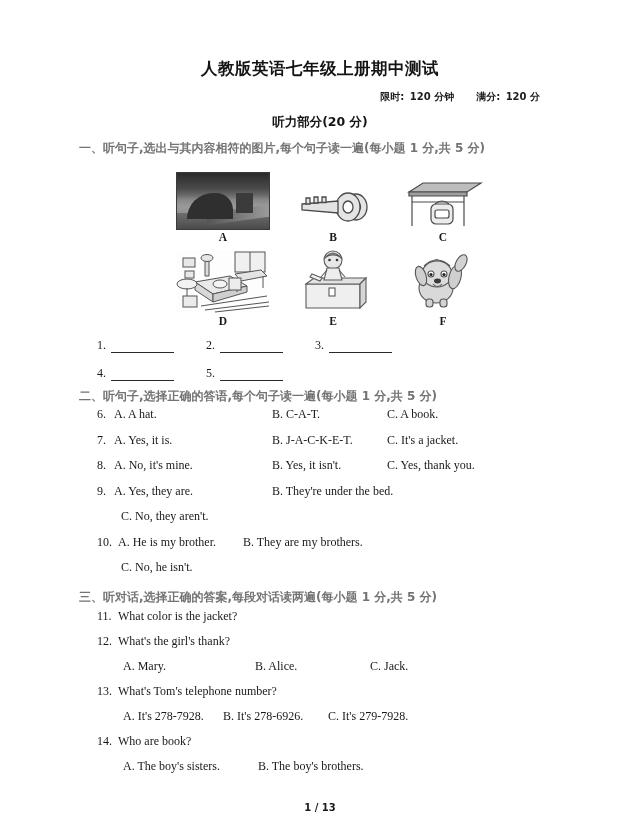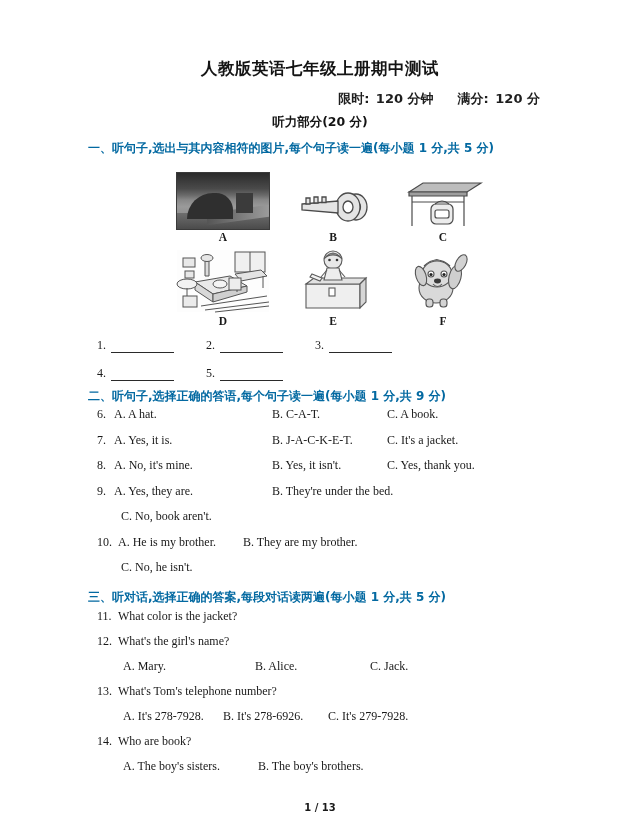--- a/index.html
+++ b/index.html
@@ -35,21 +35,21 @@
     color: #141414;
   }
 
   
   .exam-meta {
     position: absolute;
     top: 90px;
     right: 100px;
     font-family: "DejaVu Sans", "Liberation Sans", sans-serif;
     font-weight: bold;
-    font-size: 13px;
+    font-size: 10px;
     color: #1e1e1e;
     white-space: nowrap;
   }
   .exam-meta span { margin-left: 2px; }
   .meta-gap { display: inline-block; width: 11px; }
 
   
   .part-heading {
     position: absolute;
     left: 0; right: 0;
@@ -57,25 +57,25 @@
     text-align: center;
     font-family: "DejaVu Sans", "Liberation Sans", sans-serif;
     font-weight: bold;
     font-size: 12.5px;
     color: #141414;
   }
 
   
   .sec-heading {
     position: absolute;
-    left: 88px;
+    left: 79px;
     font-family: "DejaVu Sans", "Liberation Sans", sans-serif;
     font-weight: bold;
     font-size: 12px;
-    color: #0369a1;
+    color: #737373;
     white-space: nowrap;
   }
   #sec1 { top: 140px; }
   #sec2 { top: 388px; }
   #sec3 { top: 589px; }
 
   
   .pic-grid {
     position: absolute;
     left: 168px;
@@ -403,21 +403,21 @@
         <span class="blank-num">4.</span>
         <span class="blank-line"></span>
       </div>
       <div class="blank-item">
         <span class="blank-num">5.</span>
         <span class="blank-line"></span>
       </div>
     </div>
   </div>
 
-  <div class="sec-heading" id="sec2">二、听句子,选择正确的答语,每个句子读一遍(每小题 1 分,共 9 分)</div>
+  <div class="sec-heading" id="sec2">二、听句子,选择正确的答语,每个句子读一遍(每小题 1 分,共 5 分)</div>
 
   <div class="q-block" id="block2">
 
     <div class="q-line">
       <span class="q-num">6.</span>
       <span class="opt c1">A. A hat.</span>
       <span class="opt c2">B. C-A-T.</span>
       <span class="opt c3">C. A book.</span>
     </div>
 
@@ -434,46 +434,46 @@
       <span class="opt c2">B. Yes, it isn't.</span>
       <span class="opt c3">C. Yes, thank you.</span>
     </div>
 
     <div class="q-line">
       <span class="q-num">9.</span>
       <span class="opt c1">A. Yes, they are.</span>
       <span class="opt c3">B. They're under the bed.</span>
     </div>
     <div class="q-line q-cont">
-      <span>C. No, book aren't.</span>
+      <span>C. No, they aren't.</span>
     </div>
 
     <div class="q-line">
       <span class="q-num wide">10.</span>
       <span class="opt" style="width:125px">A. He is my brother.</span>
-      <span class="opt c3">B. They are my brother.</span>
+      <span class="opt c3">B. They are my brothers.</span>
     </div>
     <div class="q-line q-cont">
       <span>C. No, he isn't.</span>
     </div>
 
   </div>
 
   <div class="sec-heading" id="sec3">三、听对话,选择正确的答案,每段对话读两遍(每小题 1 分,共 5 分)</div>
 
   <div class="q-block" id="block3">
 
     <div class="q-stem-line">
       <span class="q-num wide">11.</span>
       <span>What color is the jacket?</span>
     </div>
 
     <div class="q-stem-line">
       <span class="q-num wide">12.</span>
-      <span>What's the girl's name?</span>
+      <span>What's the girl's thank?</span>
     </div>
     <div class="q-opt-line">
       <span class="oA">A. Mary.</span>
       <span class="oB">B. Alice.</span>
       <span>C. Jack.</span>
     </div>
 
     <div class="q-stem-line">
       <span class="q-num wide">13.</span>
       <span>What's Tom's telephone number?</span>

